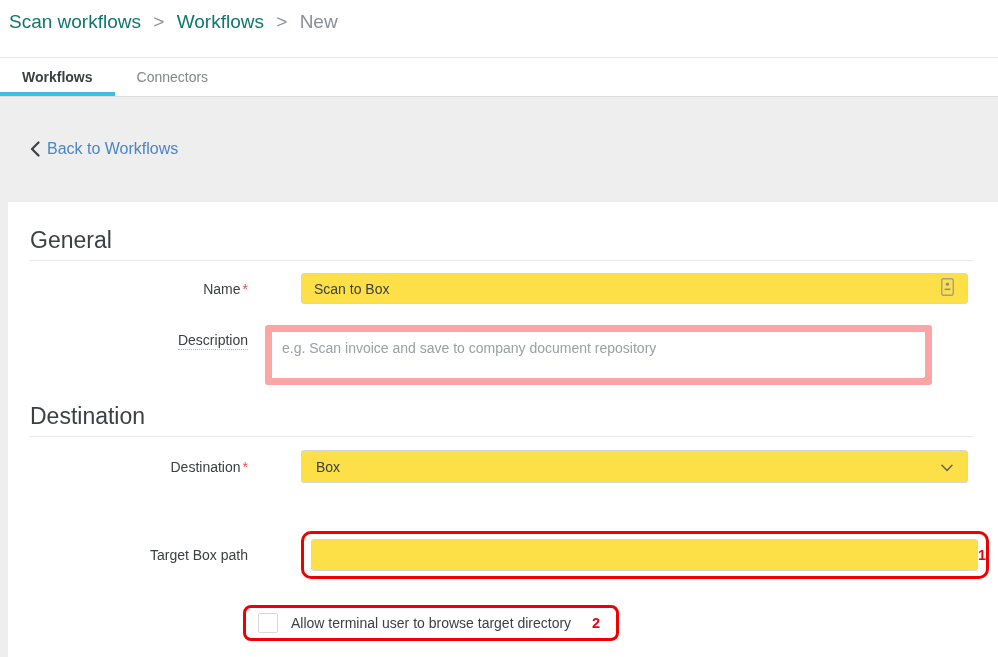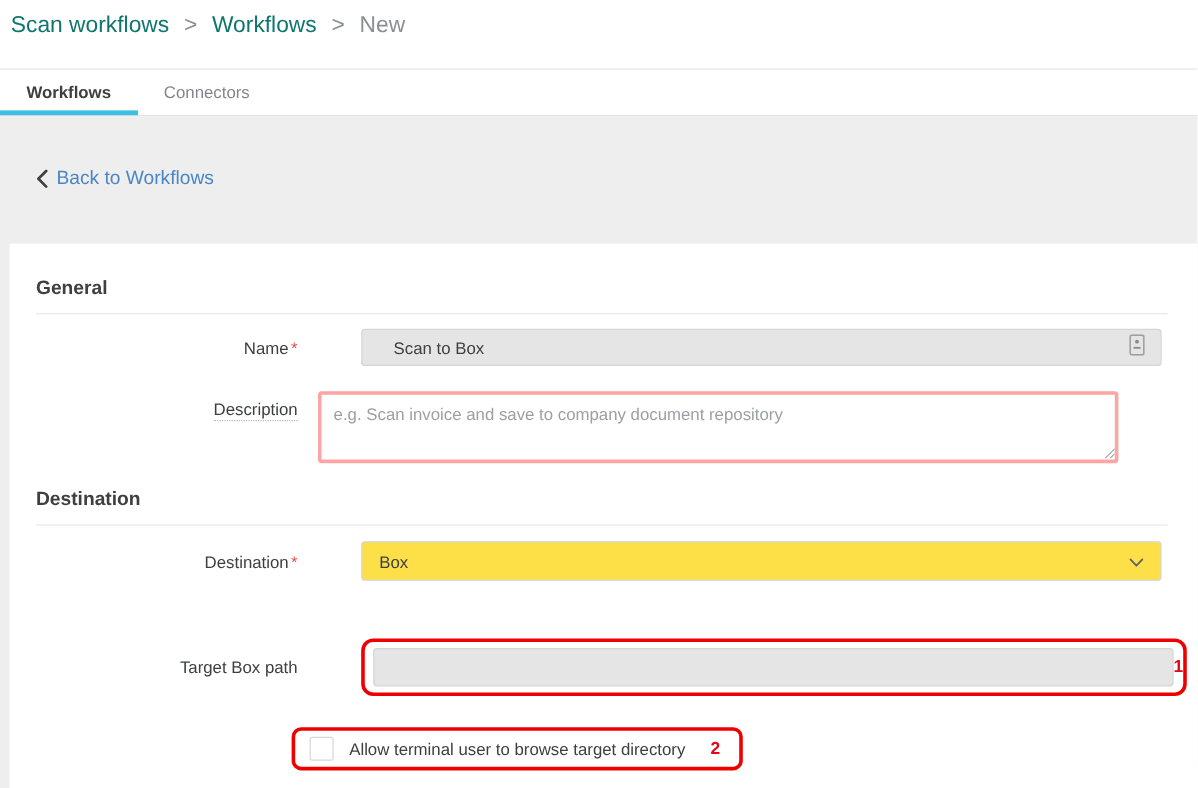--- a/index.html
+++ b/index.html
@@ -66,22 +66,22 @@
   .card {
     margin: 41px 0 0 8px;
     width: 990px;
     height: 457px;
     background: #ffffff;
     padding: 26px 25px 0 22px;
     overflow: hidden;
   }
   .section-title {
     margin: 0;
-    font-size: 16px;
-    font-weight: 700;
+    font-size: 23px;
+    font-weight: 400;
     color: #3c4043;
     line-height: 24px;
   }
   .section-rule {
     border: none;
     border-top: 1px solid #e8e8e8;
     margin: 8px 0 0 0;
   }
   .rule-gap-12 { margin-bottom: 12px; }
   .rule-gap-13 { margin-bottom: 13px; }
@@ -96,41 +96,41 @@
   .req { color: #e8504a; margin-left: 2px; }
   .field-cell { margin-left: 17px; }
   .row-center { align-items: center; gap: 36px; }
   .row-top .label-cell { margin-top: 7px; }
   .dotted-help { border-bottom: 1px dotted #b4b7ba; padding-bottom: 1px; }
   .text-input {
     width: 667px;
     height: 31px;
     border: 1px solid #d5d5d5;
     border-radius: 3px;
-    padding: 0 26px;
+    padding: 0 12px;
     font-family: "Liberation Sans", sans-serif;
     font-size: 14px;
     color: #3c4043;
-    background: #e5e5e5;
+    background: #fde047;
     outline: none;
   }
   .input-wrap { position: relative; width: 667px; }
   .input-wrap .text-input { width: 667px; padding-right: 32px; }
   .input-adorn {
     position: absolute;
     right: 14px; top: 50%;
     transform: translateY(-50%);
     pointer-events: none;
   }
   .textarea-wrap { position: relative; width: 667px; }
   textarea.text-area {
     display: block;
     width: 667px;
     height: 60px;
-    border: 3px solid #fca5a5;
+    border: 7px solid #fca5a5;
     border-radius: 3px;
     padding: 8px 10px;
     font-family: "Liberation Sans", sans-serif;
     font-size: 14px;
     color: #3c4043;
     resize: none;
     outline: none;
   }
   textarea.text-area::placeholder { color: #9aa0a6; }
   .resize-handle {

